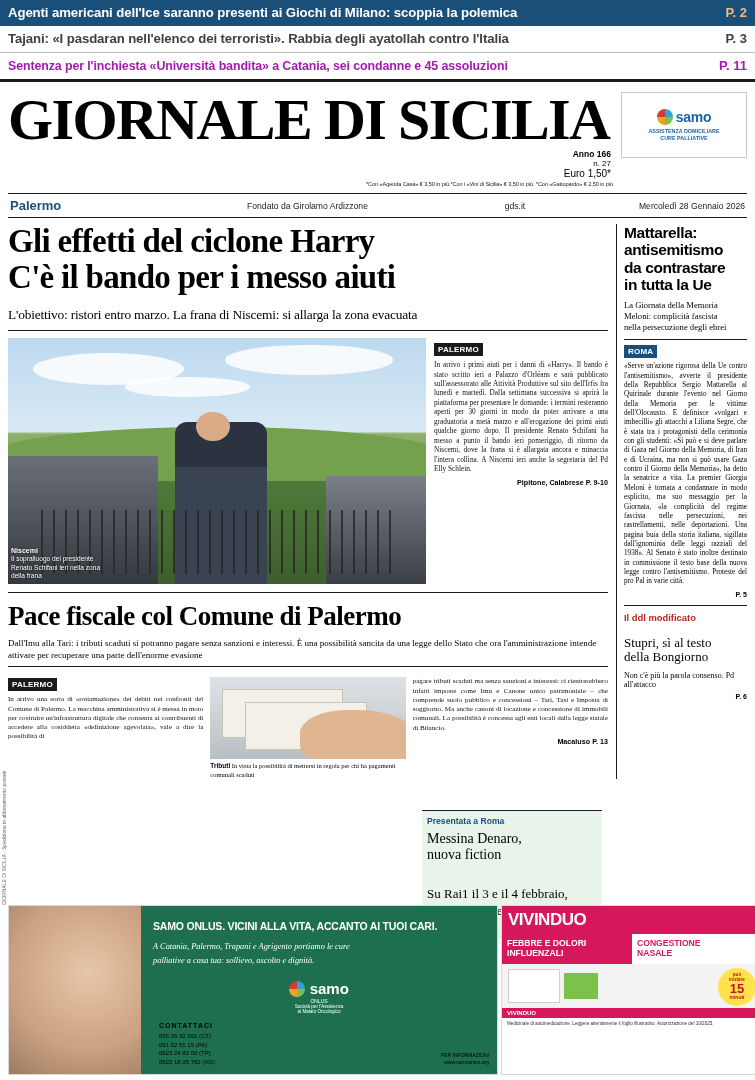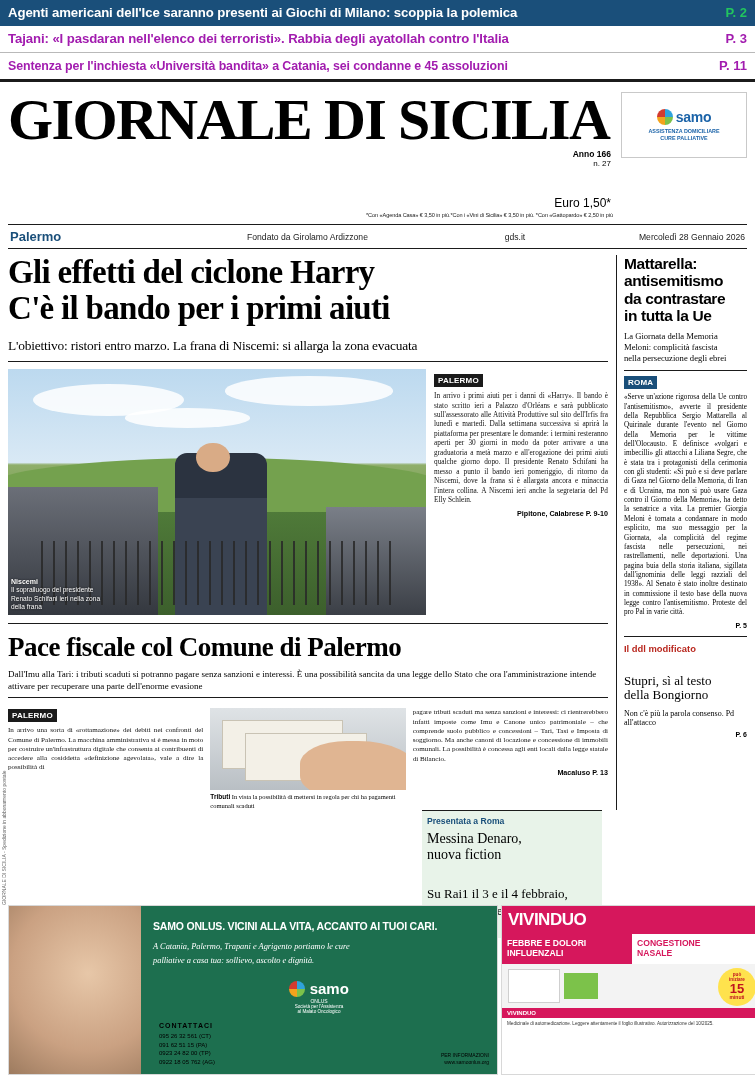--- a/index.html
+++ b/index.html
@@ -25,22 +25,22 @@
     font-size: 13.2px;
     letter-spacing: -0.1px;
     line-height: 1.15;
   }
   .strip .pg {
     flex: 0 0 auto;
     font-weight: bold; font-size: 13px;
     padding-left: 10px; white-space: nowrap;
   }
   .strip.s1 { background: #1a4f7a; color: #ffffff; border-bottom: none; }
-  .strip.s1 .pg { color: #22c55e; }
-  .strip.s2 { color: #a21caf; }
+  .strip.s1 .pg { color: #fdba74; }
+  .strip.s2 { color: #404040; }
   .strip.s3 .txt { font-weight: bold; font-size: 12.4px; }
   .strip.s3 { color: #a21caf; border-bottom: 3px solid #1b1b1b; }
 
   
   .masthead {
     display: flex; align-items: flex-start;
     padding: 10px 8px 0 8px;
   }
   .mast-left { flex: 1 1 auto; }
   .mast-title {
@@ -51,21 +51,21 @@
     letter-spacing: -1.6px;
     white-space: nowrap;
   }
   .mast-meta {
     text-align: right;
     padding-right: 2px;
     margin-top: 2px;
   }
   .mast-meta .anno { font-size: 8.5px; font-weight: bold; }
   .mast-meta .num { font-size: 8px; }
-  .mast-meta .euro { font-size: 12px; margin-top: 28px; }
+  .mast-meta .euro { font-size: 10px; }
   .mast-fine {
     font-size: 5.6px; text-align: right; color: #222; margin-top: 2px;
     letter-spacing: -0.1px;
   }
   .mast-logo {
     flex: 0 0 126px;
     margin-left: 8px;
     border: 1px solid #c9c9c9;
     height: 66px;
     display: flex; flex-direction: column; align-items: center; justify-content: center;
@@ -172,21 +172,21 @@
   }
   .rt-body {
     font-family: "Liberation Serif", serif;
     font-size: 7.2px; line-height: 1.3; text-align: justify; margin-top: 4px;
   }
   .rt-byline { font-weight: bold; font-size: 7px; text-align: right; margin-top: 4px; }
   .rt-box {
     border-top: 1px solid #1b1b1b; margin-top: 7px; padding-top: 6px;
   }
   .rt-box .hd { color: #b9281f; font-weight: bold; font-size: 9.4px; }
-  .rt-box .t2 { font-family: "Liberation Serif", serif; font-size: 13px; line-height:1.12; margin-top: 20px; }
+  .rt-box .t2 { font-family: "Liberation Serif", serif; font-size: 13px; line-height:1.12; margin-top: 13px; }
   .rt-box .t3 { font-family: "Liberation Serif", serif; font-size: 8px; margin-top: 6px; }
   .box-green { background: #e8f3e9; padding: 5px; }
 
   .presented {
     border-top: 1px solid #1b1b1b;
     padding-top: 5px;
   }
   .pres-hd { color: #1a4f7a; font-weight: bold; font-size: 8.6px; }
   .pres-title { font-family: "Liberation Serif", serif; font-size: 14px; line-height: 1.12; margin-top: 5px; }
   .pres-body { font-family: "Liberation Serif", serif; font-size: 13px; margin-top: 24px; line-height:1.3;}
@@ -298,21 +298,21 @@
     <div class="founder">Fondato da Girolamo Ardizzone</div>
     <div class="site">gds.it</div>
     <div class="date">Mercoledì 28 Gennaio 2026</div>
   </div>
 
   <div class="body-grid">
 
     <div class="col-main">
 
       <div class="lede-title" style="white-space:pre-line">Gli effetti del ciclone Harry
-C'è il bando per i primi aiuti</div>
+C'è il bando per i messo aiuti</div>
       <div class="lede-sub">L'obiettivo: ristori entro marzo. La frana di Niscemi: si allarga la zona evacuata</div>
 
       <div class="photo-row">
         <div class="photo-wrap">
           <div class="ph-sky"></div>
           <div class="ph-cloud" style="left:6%;top:6%;width:36%;height:13%"></div>
           <div class="ph-cloud" style="left:52%;top:3%;width:40%;height:12%"></div>
           <div class="ph-cloud" style="left:28%;top:16%;width:30%;height:8%"></div>
           <div class="ph-hill" style="top:36%;height:24%"></div>
           <div class="ph-rail"></div>

